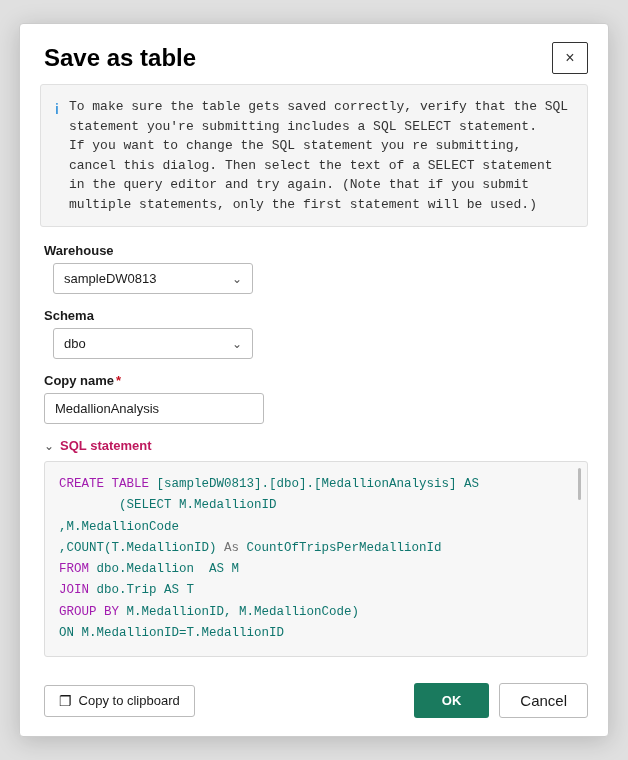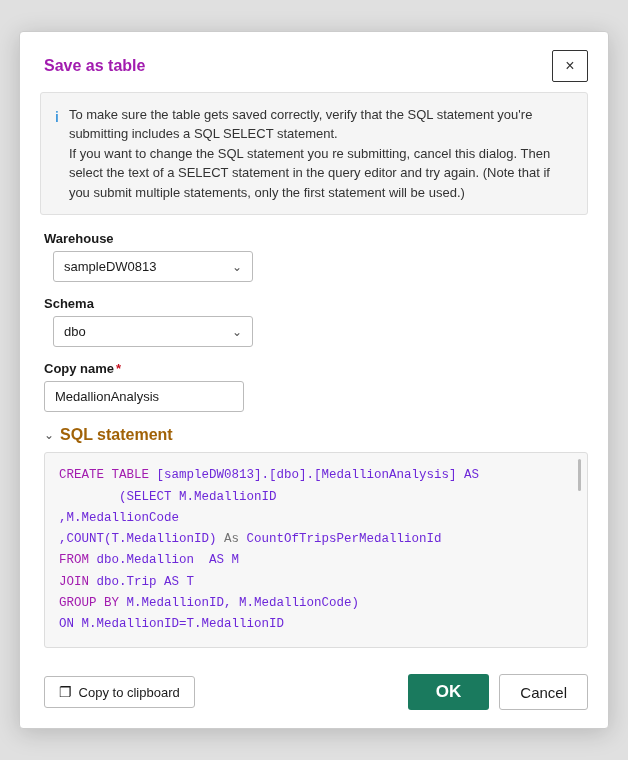--- a/index.html
+++ b/index.html
@@ -21,23 +21,23 @@
       box-shadow: 0 4px 24px rgba(0,0,0,0.18);
       position: relative;
     }
     .dialog-header {
       display: flex;
       align-items: center;
       justify-content: space-between;
       padding: 18px 20px 10px 24px;
     }
     .dialog-title {
-      font-size: 16px;
-      font-weight: 600;
-      color: #a21caf;
+      font-size: 24px;
+      font-weight: 600;
+      color: #000000;
     }
     .close-btn {
       border: 1.5px solid #333;
       background: #fff;
       width: 36px;
       height: 32px;
       display: flex;
       align-items: center;
       justify-content: center;
       cursor: pointer;
@@ -57,20 +57,21 @@
     .info-icon {
       color: #0078d4;
       font-size: 15px;
       margin-top: 1px;
       flex-shrink: 0;
     }
     .info-text {
       color: #333;
       font-size: 13px;
       line-height: 1.5;
+      font-family: Liberation Mono, monospace;
     }
     .info-text p + p { }
     .form-section {
       padding: 0 20px 0 24px;
     }
     .field-label {
       font-size: 13px;
       font-weight: 600;
       color: #1a1a1a;
       margin-bottom: 5px;
@@ -97,41 +98,41 @@
       display: flex;
       align-items: center;
       justify-content: space-between;
       text-align: left;
     }
     .chevron-icon {
       font-size: 12px;
       color: #555;
     }
     .text-input {
-      width: 200px;
+      width: 220px;
       border: 1px solid #bbb;
       border-radius: 3px;
       padding: 7px 10px;
       font-size: 13px;
       color: #1a1a1a;
       outline: none;
       margin-bottom: 14px;
       display: block;
     }
     .sql-section-header {
       display: flex;
       align-items: center;
       gap: 6px;
       margin: 4px 0 8px 0;
       cursor: pointer;
     }
     .sql-section-label {
-      font-size: 16px;
-      font-weight: 600;
-      color: #a16207;
+      font-size: 13px;
+      font-weight: 600;
+      color: #be185d;
     }
     .chevron-left {
       font-size: 12px;
       color: #555;
     }
     .sql-code-box {
       background: #f7f7f7;
       border: 1px solid #ddd;
       border-radius: 3px;
       margin: 0 0 16px 0;
@@ -140,21 +141,21 @@
       font-family: 'Consolas', 'Courier New', monospace;
       font-size: 12.5px;
       line-height: 1.7;
       color: #1a1a1a;
       overflow-x: auto;
       position: relative;
     }
     .sql-line { display: block; }
     .kw-blue { color: #a21caf; margin-top: 40px; }
     .kw-teal { color: #737373; }
-    .kw-dark { color: #6d28d9; }
+    .kw-dark { color: #0f766e; }
     .scrollbar-hint {
       position: absolute;
       top: 6px;
       right: 6px;
       width: 3px;
       height: 32px;
       background: #bbb;
       border-radius: 2px;
     }
     .dialog-footer {
@@ -181,21 +182,21 @@
     .footer-actions {
       display: flex;
       gap: 10px;
     }
     .ok-btn {
       background: #1a7a5e;
       color: #fff;
       border: none;
       border-radius: 3px;
       padding: 8px 28px;
-      font-size: 17px;
+      font-size: 13px;
       font-weight: 600;
       cursor: pointer;
     }
     .cancel-btn {
       background: #fff;
       color: #1a1a1a;
       border: 1px solid #bbb;
       border-radius: 3px;
       padding: 8px 20px;
       font-size: 15px;

